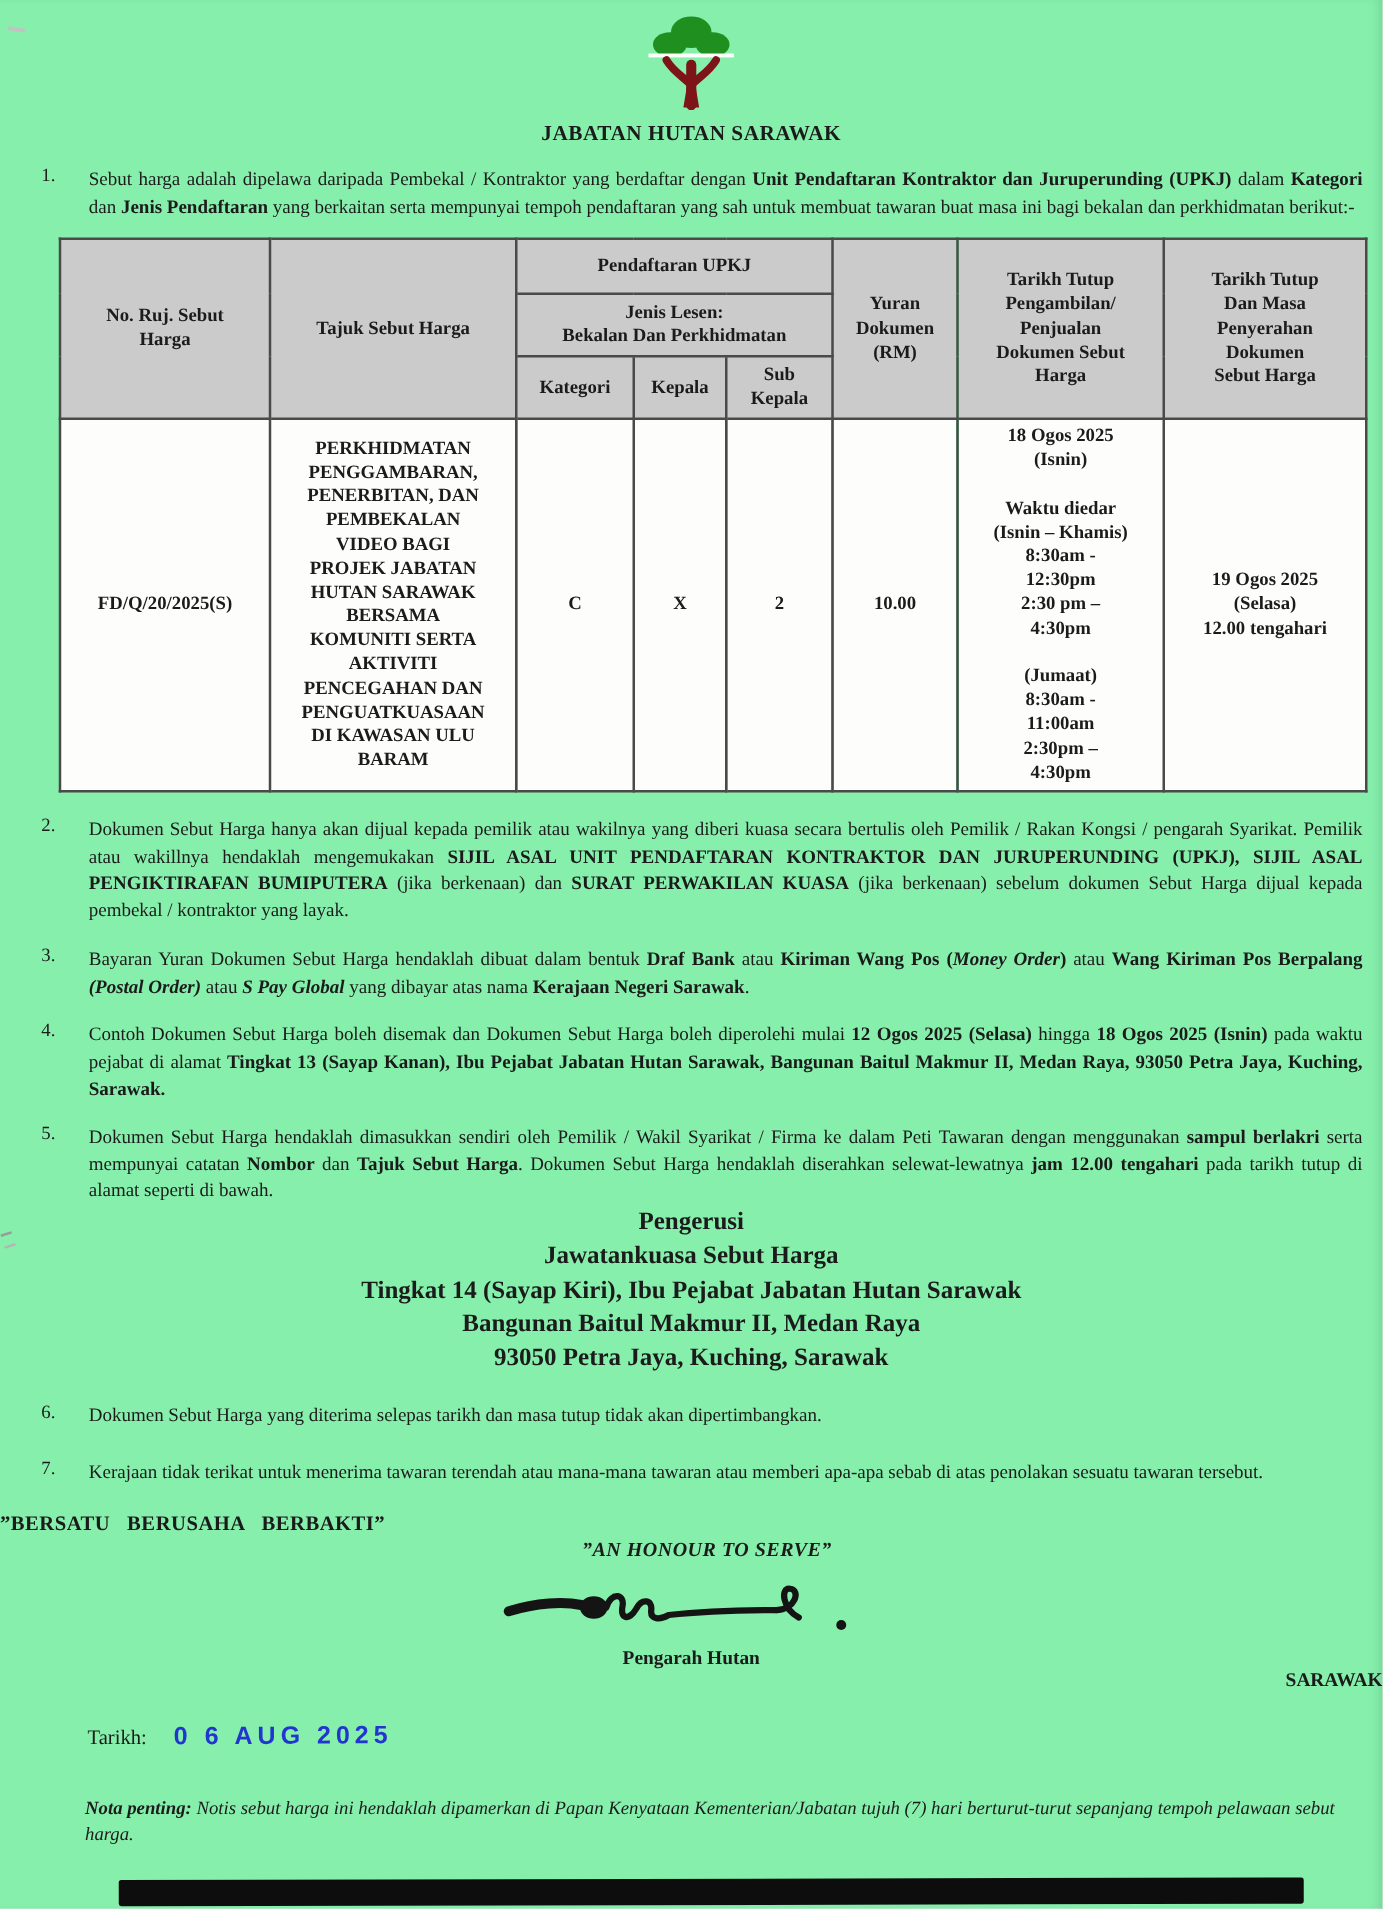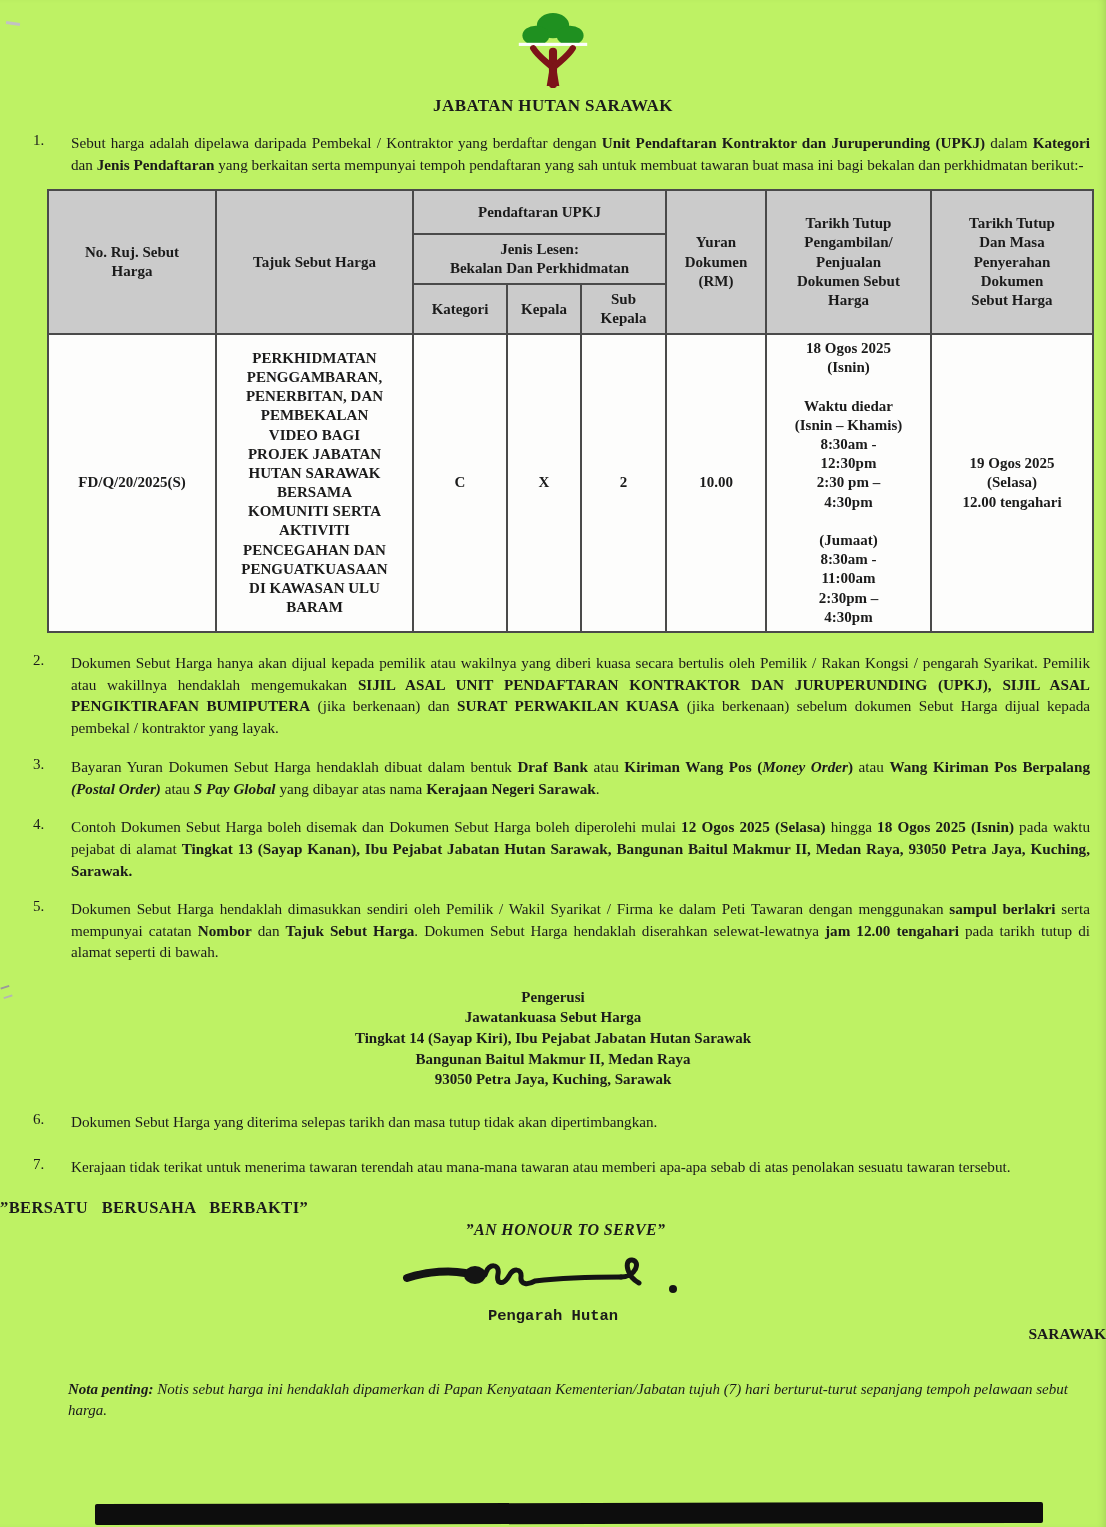--- a/index.html
+++ b/index.html
@@ -1,20 +1,20 @@
 <!DOCTYPE html>
 <html><head>
 <meta charset="utf-8">
 <style>
   html,body{margin:0;padding:0;background:#e9e9e9;}
   .page{
     position:relative;
     width:1106px;height:1527px;
     margin:0 auto;
-    background:#bef264;
+    background:#86efac;
     font-family:"Liberation Serif", serif;
     color:#1b1b1b;
     overflow:hidden;
     box-shadow:inset -6px 0 10px -6px rgba(0,0,0,.18);
   }
   
   .header{text-align:center;padding-top:12px;}
   .logo{display:inline-block;}
   .agency{font-size:17px;font-weight:bold;letter-spacing:.4px;margin:4px 0 0;}
   .doctitle{font-size:15.5px;font-weight:bold;letter-spacing:.3px;margin:1px 0 0;}
@@ -27,26 +27,26 @@
   table.tender{border-collapse:collapse;table-layout:fixed;width:1045px;margin:14px 0 0 47px;}
   table.tender th,table.tender td{
     border:2px solid #4a4a4a;font-weight:bold;text-align:center;vertical-align:middle;
     font-size:15px;line-height:1.28;padding:4px 3px;overflow:hidden;
   }
   table.tender thead th{background:#cbcbcb;}
   table.tender tbody td{background:#fdfdfc;}
   .pre{white-space:pre-line;}
   td.titlecell{font-size:14.8px;line-height:1.3;}
   
-  .address{margin-top:24px;text-align:center;font-weight:bold;font-size:15px;line-height:1.37;white-space:pre-line;}
+  .address{text-align:center;font-weight:bold;font-size:20px;line-height:1.37;white-space:pre-line;}
   .slogan1{margin-top:20px;text-align:left;font-weight:bold;font-size:16.5px;word-spacing:9px;letter-spacing:.4px;}
   .slogan2{text-align:center;font-weight:bold;font-style:italic;font-size:16px;margin-top:3px;letter-spacing:.4px;padding-left:25px;}
   .sigwrap{text-align:center;margin-top:6px;height:62px;}
   .signame{text-align:center;font-weight:bold;font-size:16px;margin-top:0px;}
-  .sigtitle{text-align:center;font-weight:bold;font-size:15.5px;font-family:Liberation Mono, monospace;}
+  .sigtitle{text-align:center;font-weight:bold;font-size:15.5px;}
   .sigorg{text-align:right;font-weight:bold;font-size:15.5px;}
   
   .daterow{margin:24px 0 0 70px;display:flex;align-items:center;}
   .datelabel{font-size:16.5px;}
   .datestamp{
     margin-left:22px;
     font-family:"Liberation Sans", sans-serif;
     font-weight:bold;font-size:20px;letter-spacing:4px;
     color:#2236cf;
     transform:rotate(-.3deg);
@@ -219,20 +219,24 @@
           <path d="M228,32 C243,32 248,16 239,15 C231,14 233,31 246,38" stroke-width="5"></path>
         </g>
         <ellipse cx="82" cy="30" rx="11" ry="9" fill="#141414"></ellipse>
         <circle cx="280" cy="44" r="4" fill="#141414"></circle>
       </svg>
     </span>
   </div>
   <div class="sigtitle">Pengarah Hutan</div>
   <div class="sigorg">SARAWAK</div>
 
+  <div class="daterow">
+    <span class="datelabel">Tarikh:</span>
+    <span class="datestamp">0 6  AUG  2025</span>
+  </div>
 
   <div class="note">
     <div class="body"><span style="font-weight: bold; font-style: italic;">Nota penting:</span><span style="font-style: italic;">  Notis sebut harga ini hendaklah dipamerkan di Papan Kenyataan Kementerian/Jabatan tujuh (7) hari berturut-turut sepanjang tempoh pelawaan sebut harga.</span></div>
   </div>
 
   <div class="bottom-bar"></div>
 
 </div>
 
 </body></html>

